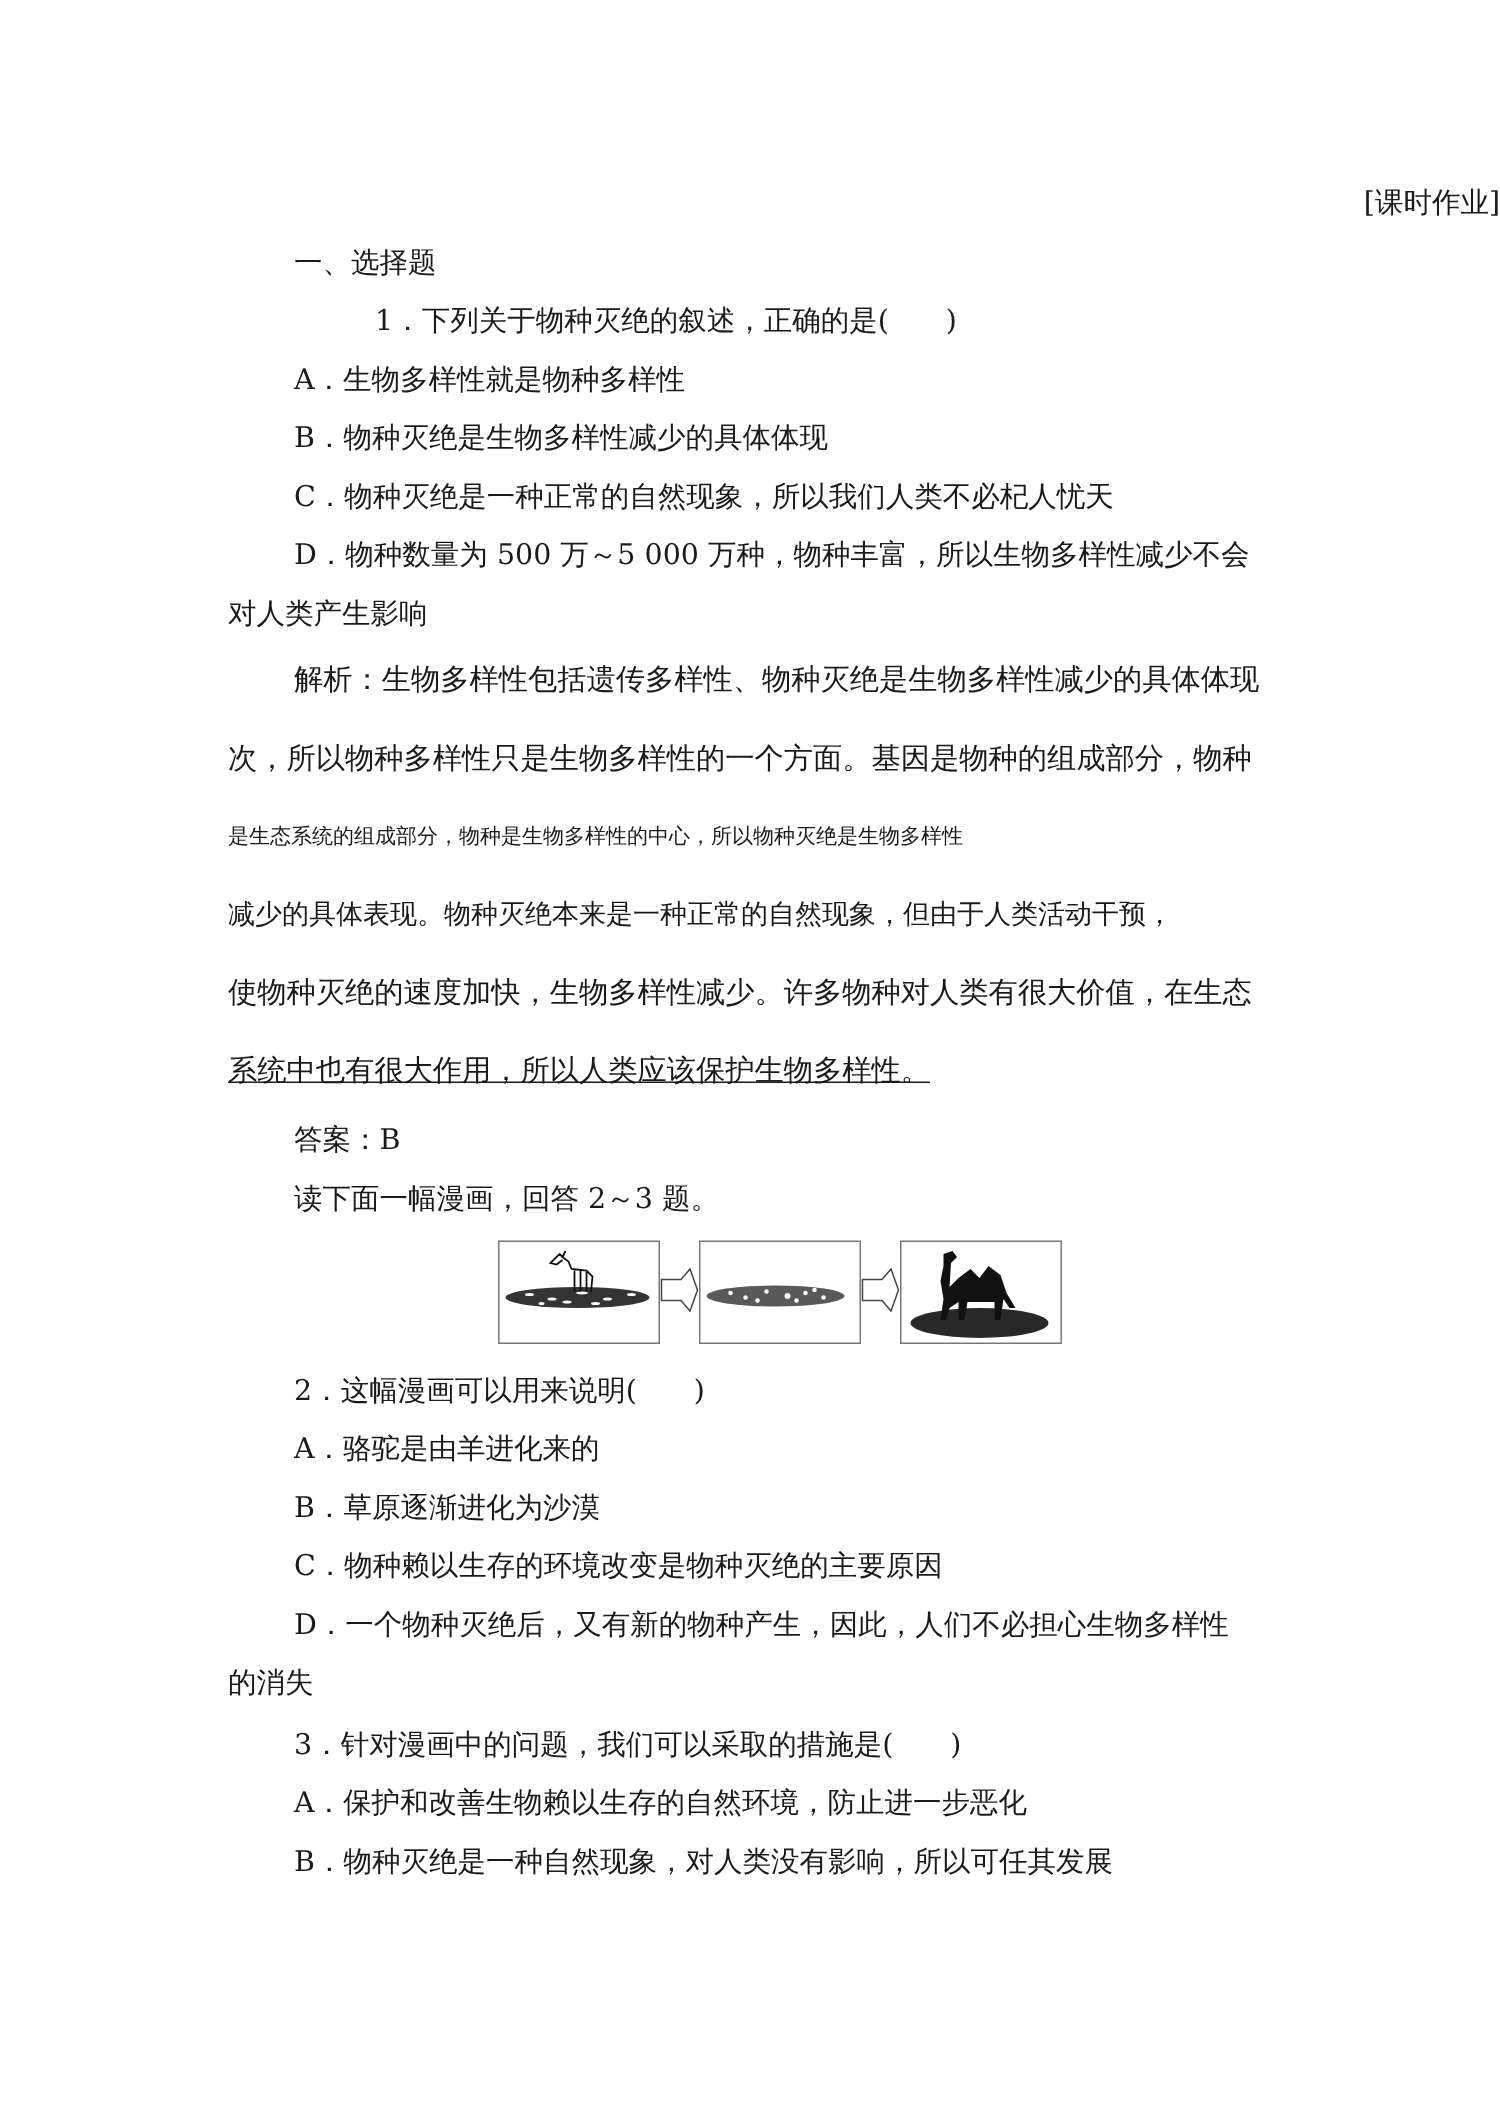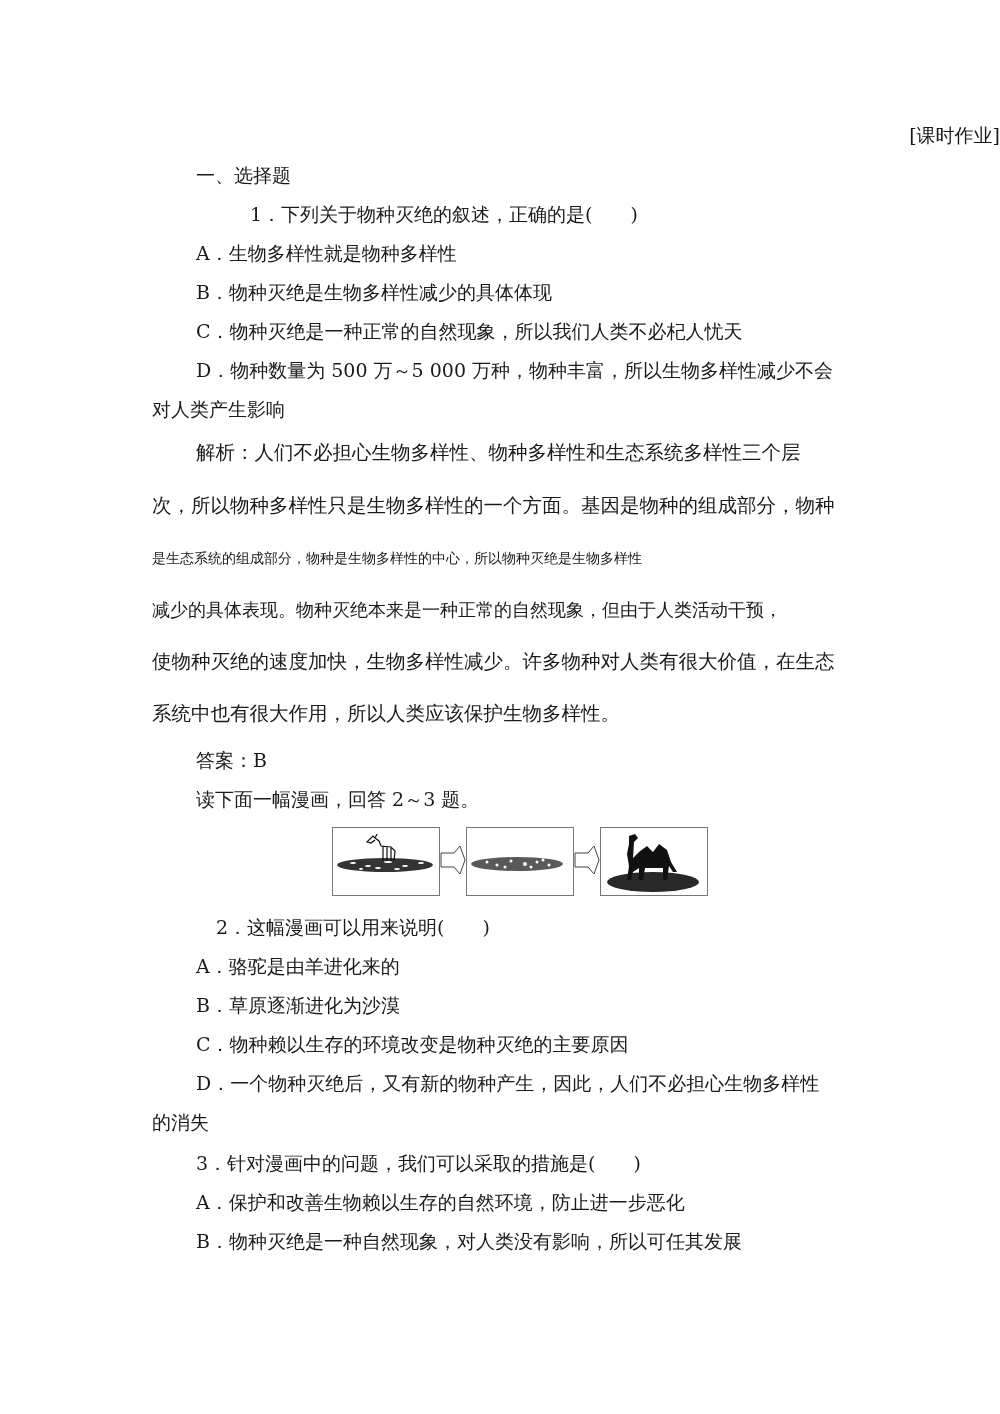--- a/index.html
+++ b/index.html
@@ -23,26 +23,26 @@
 <div class="line sans bold" style="left:196px;top:164px;">一、选择题</div>
 
 <div class="line" style="left:206px;top:203px;margin-left:44px;">1．下列关于物种灭绝的叙述，正确的是(　　)</div>
 <div class="line" style="left:196px;top:242px;">A．生物多样性就是物种多样性</div>
 <div class="line" style="left:196px;top:281px;">B．物种灭绝是生物多样性减少的具体体现</div>
 <div class="line" style="left:196px;top:320px;text-align:right;">C．物种灭绝是一种正常的自然现象，所以我们人类不必杞人忧天</div>
 <div class="line" style="left:196px;top:359px;text-align:center;">D．物种数量为 500 万～5 000 万种，物种丰富，所以生物多样性减少不会</div>
 <div class="line" style="left:152px;top:398px;">对人类产生影响</div>
 
 <div>
-  <div class="line sans" style="left:196px;top:442px;font-size:19.5px;">解析：人们不必担心生物多样性、物种多样性和生态系统多样性三个层</div>
+  <div class="line sans" style="left:196px;top:442px;font-size:19.5px;">解析：生物多样性包括遗传多样性、物种灭绝是生物多样性减少的具体体现</div>
   <div class="line sans" style="left:152px;top:495px;font-size:19.5px;">次，所以物种多样性只是生物多样性的一个方面。基因是物种的组成部分，物种</div>
   <div class="line sans" style="left:152px;top:547px;font-size:14px;">是生态系统的组成部分，物种是生物多样性的中心，所以物种灭绝是生物多样性</div>
   <div class="line sans" style="left:152px;top:599px;font-size:18px;">减少的具体表现。物种灭绝本来是一种正常的自然现象，但由于人类活动干预，</div>
   <div class="line sans" style="left:152px;top:651px;font-size:19.5px;">使物种灭绝的速度加快，生物多样性减少。许多物种对人类有很大价值，在生态</div>
-  <div class="line sans" style="left:152px;top:703px;font-size:19.5px;">系统中也有很大作用，所以人类应该保护生物多样性。</div>
+  <div class="line sans" style="left:152px;top:703px;font-size:19.5px;text-decoration:underline;">系统中也有很大作用，所以人类应该保护生物多样性。</div>
 </div>
 <div class="line" style="left:196px;top:749px;">答案：B</div>
 
 <div class="line" style="left:196px;top:788px;">读下面一幅漫画，回答 2～3 题。</div>
 
 <div class="figure">
   <div class="panel" style="left:0;">
     <svg width="106" height="67" viewBox="0 0 106 67">
       <g fill="#111">
         <ellipse cx="52" cy="37" rx="48" ry="7" opacity="0.85"></ellipse>
@@ -90,21 +90,21 @@
       </svg>
   </div>
   <div class="panel" style="left:268px;">
     <svg width="106" height="67" viewBox="0 0 106 67">
       <ellipse cx="52" cy="54" rx="46" ry="10" fill="#111" opacity="0.9"></ellipse>
       <path d="M28 8 L34 6 L37 10 L33 14 L32 30 L38 24 L46 18 L52 24 L58 16 L66 22 L70 34 L76 44 L72 44 L68 38 L66 52 L62 52 L62 40 L44 40 L42 52 L38 52 L38 40 L32 44 L30 52 L26 52 L28 38 L26 26 L28 16 Z" fill="#111"></path>
     </svg>
   </div>
 </div>
 
-<div class="line" style="left:196px;top:916px;margin-left:20px;">2．这幅漫画可以用来说明(　　)</div>
+<div class="line" style="left:196px;top:916px;">2．这幅漫画可以用来说明(　　)</div>
 <div class="line" style="left:196px;top:955px;">A．骆驼是由羊进化来的</div>
 <div class="line" style="left:196px;top:994px;">B．草原逐渐进化为沙漠</div>
 <div class="line" style="left:196px;top:1033px;">C．物种赖以生存的环境改变是物种灭绝的主要原因</div>
 <div class="line" style="left:196px;top:1072px;">D．一个物种灭绝后，又有新的物种产生，因此，人们不必担心生物多样性</div>
 <div class="line" style="left:152px;top:1111px;">的消失</div>
 
 <div class="line" style="left:196px;top:1152px;">3．针对漫画中的问题，我们可以采取的措施是(　　)</div>
 <div class="line" style="left:196px;top:1191px;">A．保护和改善生物赖以生存的自然环境，防止进一步恶化</div>
 <div class="line" style="left:196px;top:1230px;">B．物种灭绝是一种自然现象，对人类没有影响，所以可任其发展</div>
 

